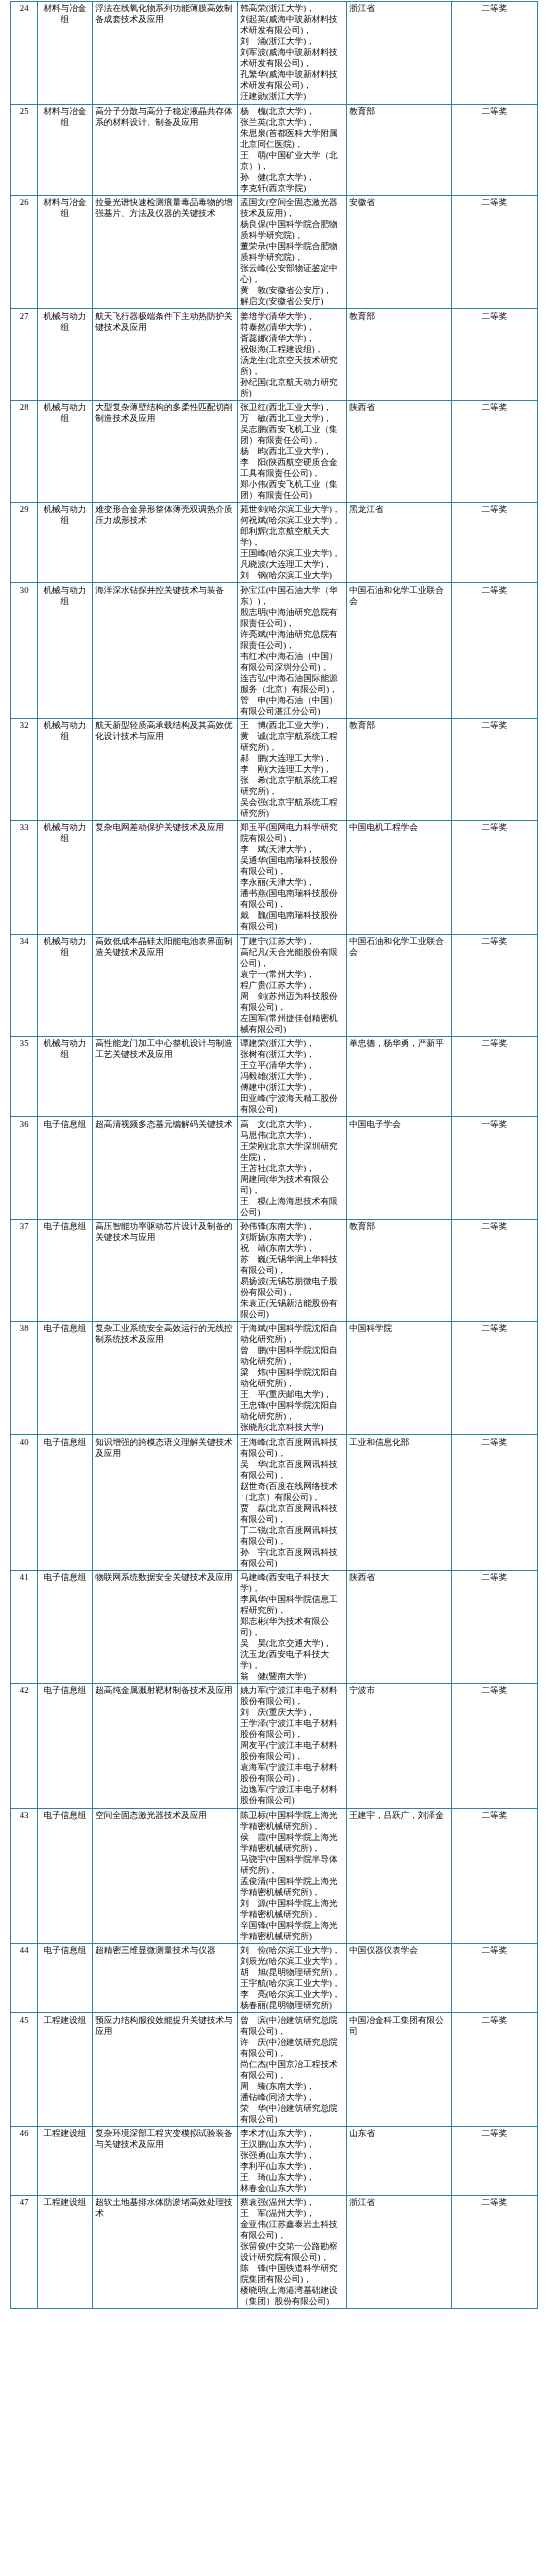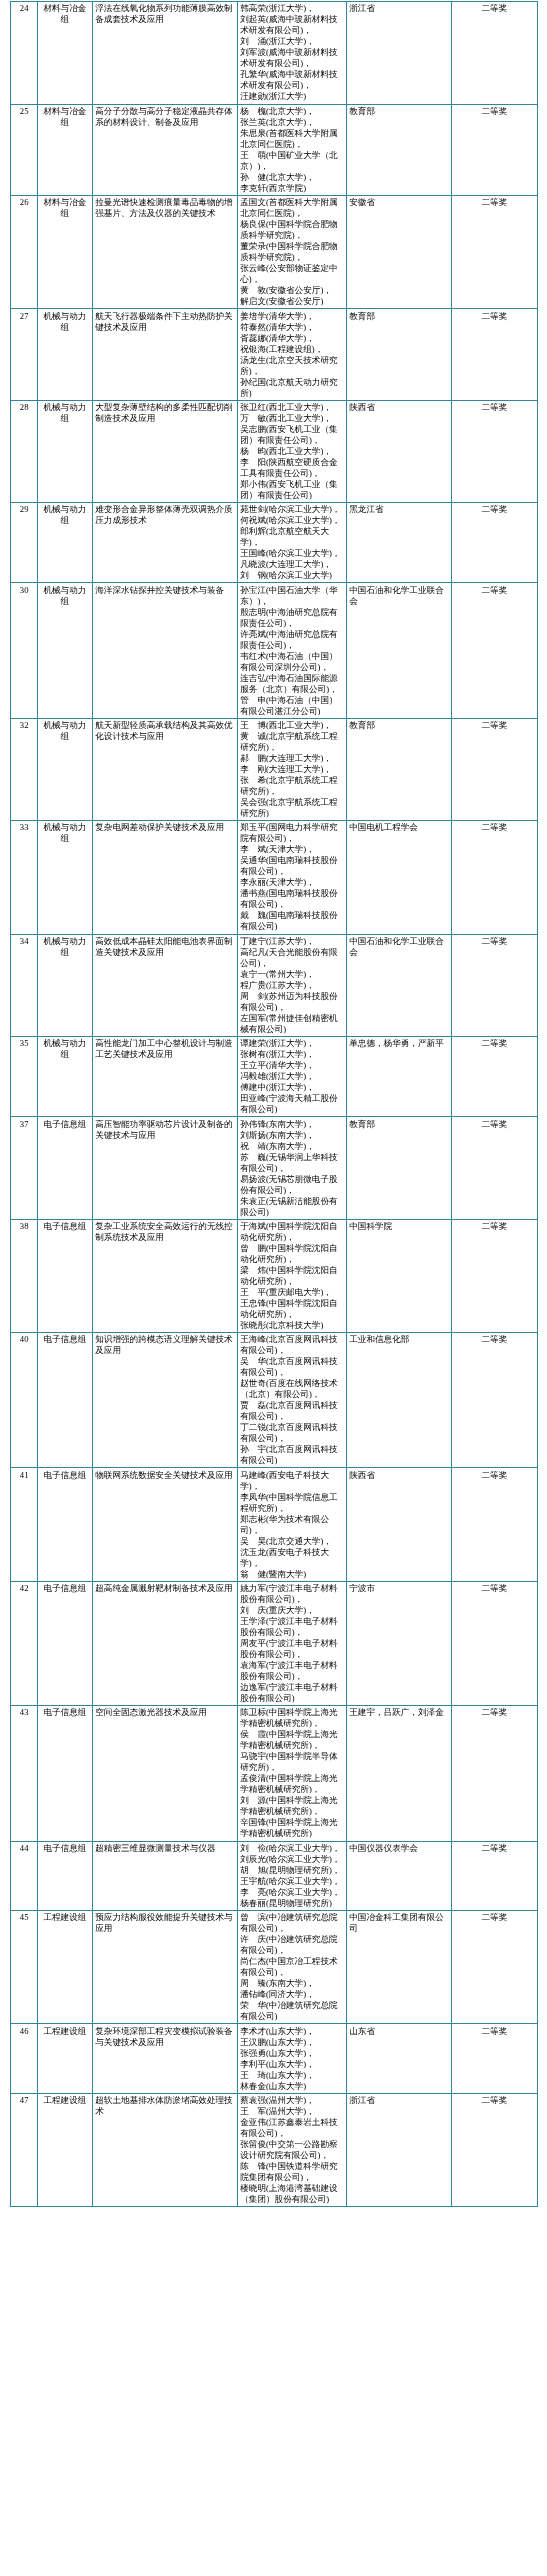--- a/index.html
+++ b/index.html
@@ -72,21 +72,21 @@
             <div class="contrib-line">李克轩(西京学院)</div>
           </td>
           <td class="c-nominator">教育部</td>
           <td class="c-award">二等奖</td>
         </tr>
         <tr>
           <td class="c-no">26</td>
           <td class="c-group">材料与冶金组</td>
           <td class="c-project">拉曼光谱快速检测痕量毒品毒物的增强基片、方法及仪器的关键技术</td>
           <td class="c-contrib">
-            <div class="contrib-line">孟国文(首都医科大学附属北京同仁医院)，</div>
+            <div class="contrib-line">孟国文(空间全固态激光器技术及应用)，</div>
             <div class="contrib-line">杨良保(中国科学院合肥物质科学研究院)，</div>
             <div class="contrib-line">董荣录(中国科学院合肥物质科学研究院)，</div>
             <div class="contrib-line">张云峰(公安部物证鉴定中心)，</div>
             <div class="contrib-line">黄　敦(安徽省公安厅)，</div>
             <div class="contrib-line">解启文(安徽省公安厅)</div>
           </td>
           <td class="c-nominator">安徽省</td>
           <td class="c-award">二等奖</td>
         </tr>
         <tr>
@@ -201,20 +201,35 @@
           <td class="c-contrib">
             <div class="contrib-line">谭建荣(浙江大学)，</div>
             <div class="contrib-line">张树有(浙江大学)，</div>
             <div class="contrib-line">王立平(清华大学)，</div>
             <div class="contrib-line">冯毅雄(浙江大学)，</div>
             <div class="contrib-line">傅建中(浙江大学)，</div>
             <div class="contrib-line">田亚峰(宁波海天精工股份有限公司)</div>
           </td>
           <td class="c-nominator">单忠德，杨华勇，严新平</td>
           <td class="c-award">二等奖</td>
+        </tr>
+        <tr>
+          <td class="c-no">36</td>
+          <td class="c-group">电子信息组</td>
+          <td class="c-project">超高清视频多态基元编解码关键技术</td>
+          <td class="c-contrib">
+            <div class="contrib-line">高　文(北京大学)，</div>
+            <div class="contrib-line">马思伟(北京大学)，</div>
+            <div class="contrib-line">王荣刚(北京大学深圳研究生院)，</div>
+            <div class="contrib-line">王苫社(北京大学)，</div>
+            <div class="contrib-line">周建同(华为技术有限公司)，</div>
+            <div class="contrib-line">王　稷(上海海思技术有限公司)</div>
+          </td>
+          <td class="c-nominator">中国电子学会</td>
+          <td class="c-award">一等奖</td>
         </tr>
         <tr>
           <td class="c-no">37</td>
           <td class="c-group">电子信息组</td>
           <td class="c-project">高压智能功率驱动芯片设计及制备的关键技术与应用</td>
           <td class="c-contrib">
             <div class="contrib-line">孙伟锋(东南大学)，</div>
             <div class="contrib-line">刘斯扬(东南大学)，</div>
             <div class="contrib-line">祝　靖(东南大学)，</div>
             <div class="contrib-line">苏　巍(无锡华润上华科技有限公司)，</div>

